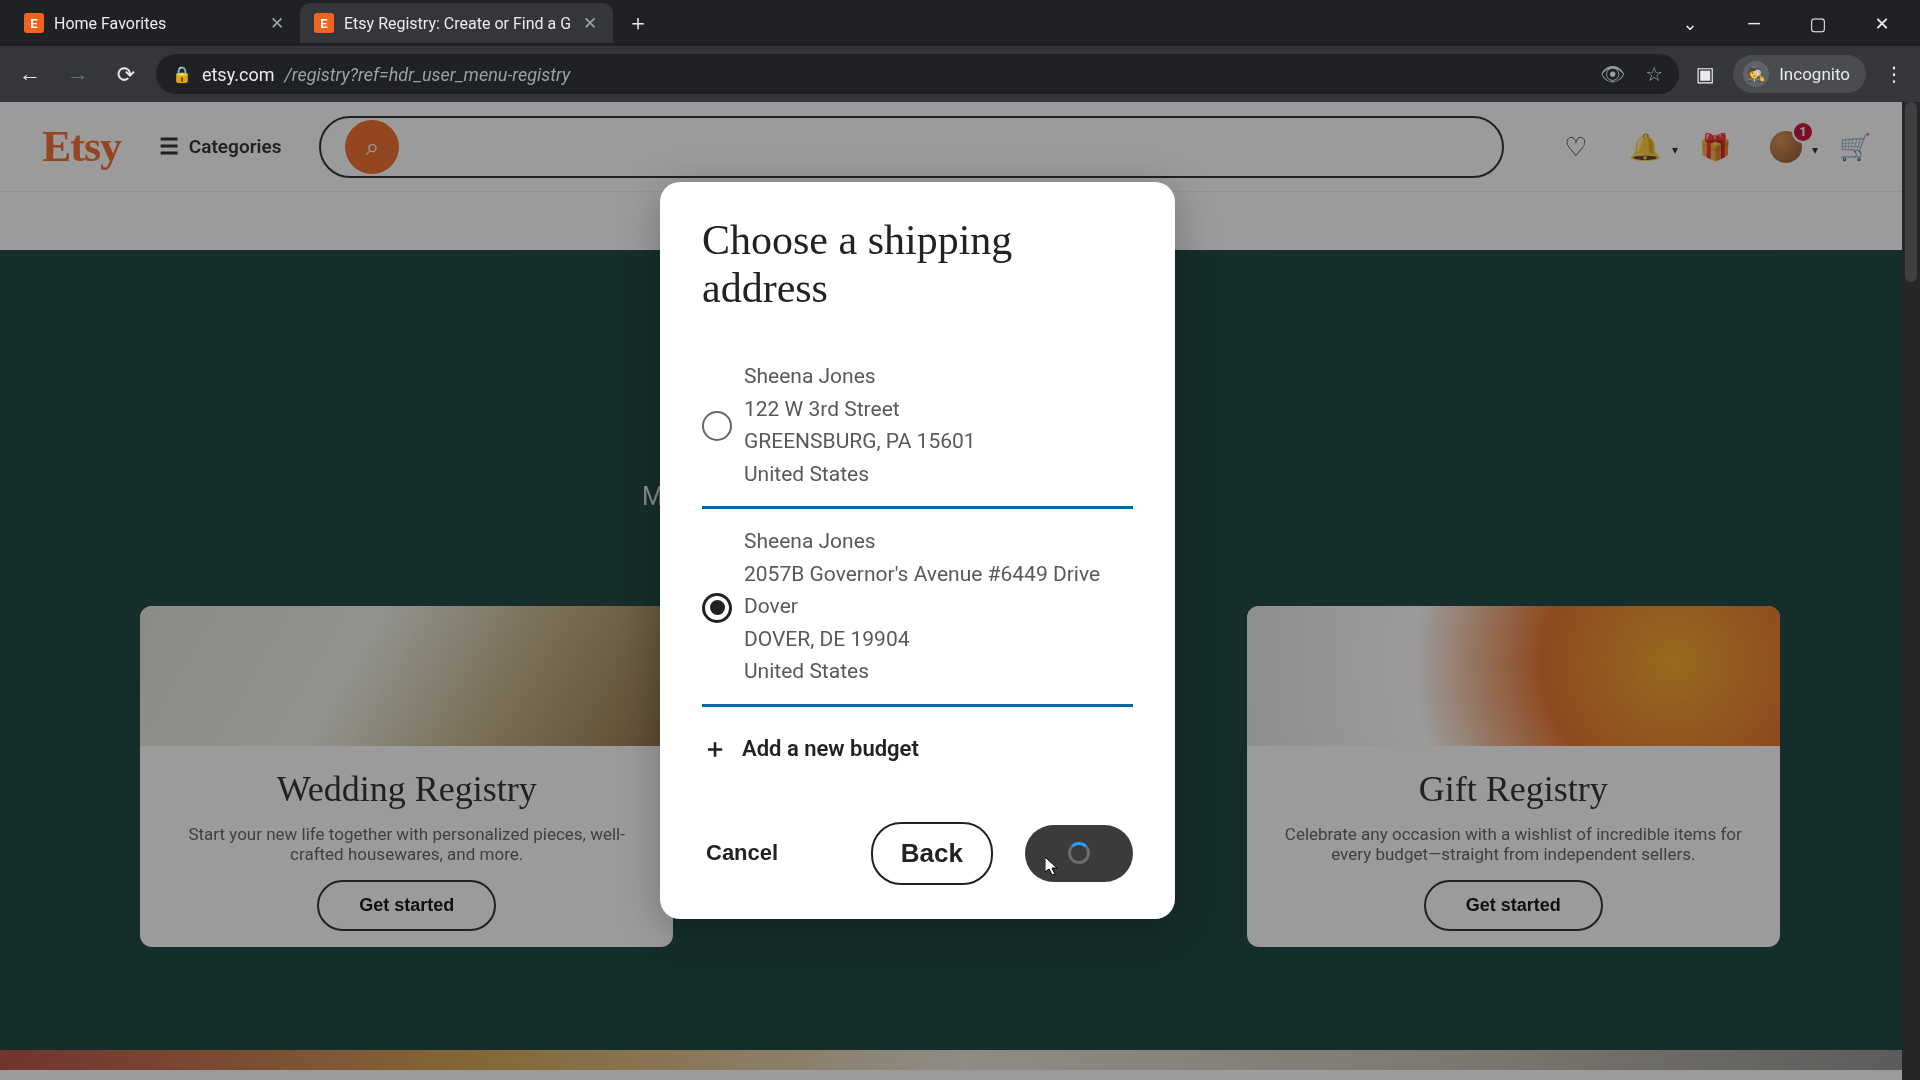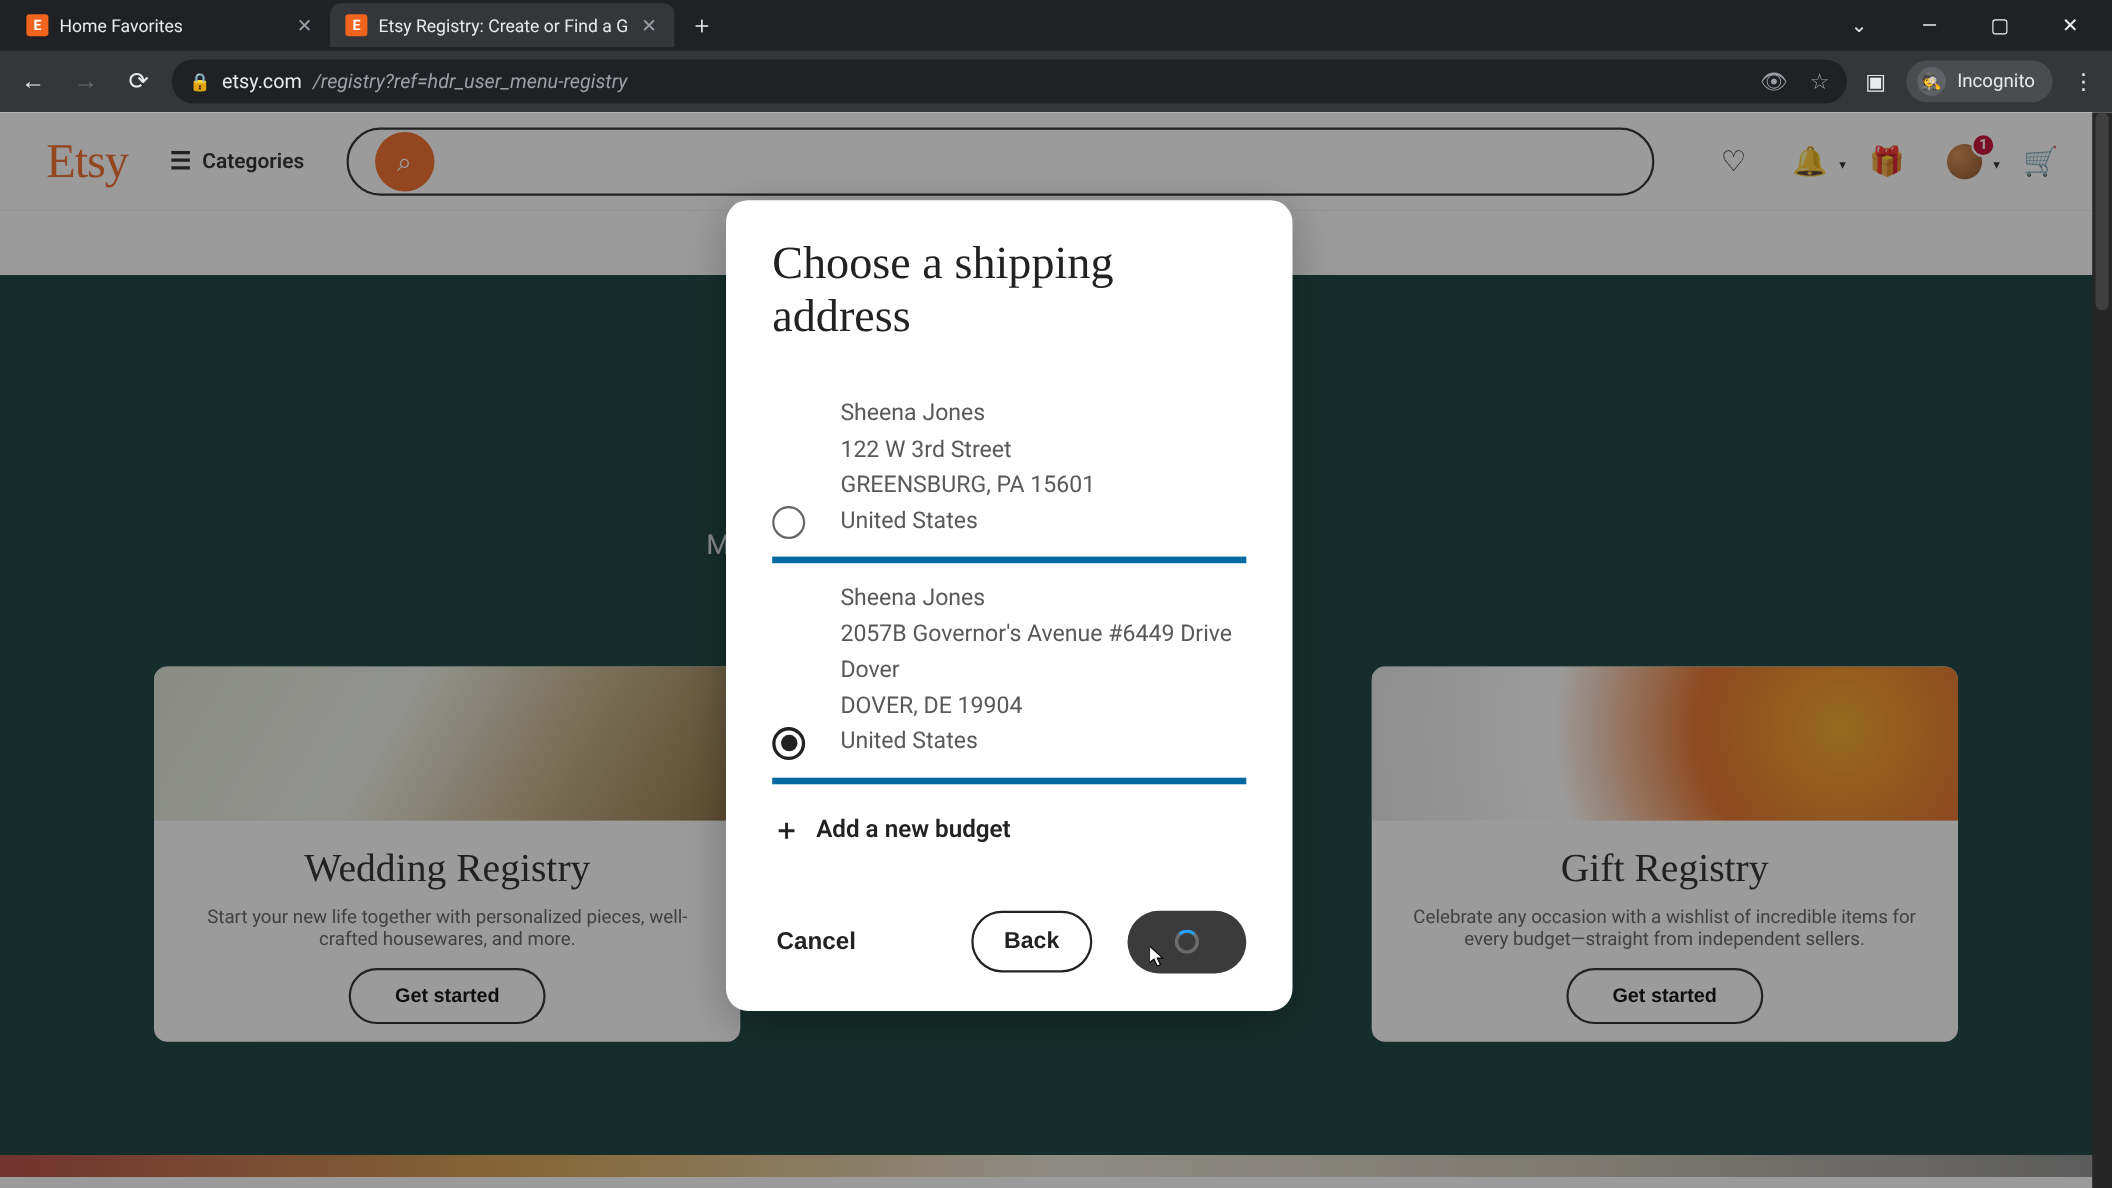--- a/index.html
+++ b/index.html
@@ -139,21 +139,21 @@
     align-items: center;
     padding: 0 42px;
     gap: 24px;
     border-bottom: 1px solid #eee;
     background: #fff;
   }
   .etsy-logo {
     font-family: Georgia, "Times New Roman", serif;
     font-size: 44px;
     color: #f1641e;
-    font-weight: 400;
+    font-weight: 700;
     letter-spacing: -1px;
   }
   .categories-btn {
     display: flex; align-items: center; gap: 10px;
     font-size: 19px; font-weight: 600; color: #222;
     padding: 10px 14px; border-radius: 24px;
   }
   .categories-btn .burger { font-size: 22px; }
   .search-wrap {
     flex: 1;
@@ -300,24 +300,24 @@
   .modal h1 {
     font-family: Georgia, serif;
     font-weight: 400;
     font-size: 42px;
     color: #222;
     margin-bottom: 32px;
   }
   .addr-list { }
   .addr-item {
     display: flex;
-    gap: 32px;
+    gap: 12px;
     padding: 16px 0;
-    border-bottom: 6px solid #0369a1;
-    align-items: flex-end;
+    border-bottom: 3px solid #0369a1;
+    align-items: center;
   }
   .radio {
     width: 30px; height: 30px;
     border: 2px solid #666;
     border-radius: 50%;
     margin-top: 2px;
     flex-shrink: 0;
     display: flex; align-items: center; justify-content: center;
   }
   .radio.selected {
@@ -347,21 +347,21 @@
     margin-top: 46px;
     gap: 32px;
   }
   .cancel-btn {
     font-size: 22px; font-weight: 600; color: #222;
     background: none; border: none;
     margin-right: auto;
     padding: 12px 4px;
   }
   .back-btn {
-    font-size: 21px; font-weight: 600; color: #222;
+    font-size: 26px; font-weight: 600; color: #222;
     background: #fff;
     border: 2px solid #222;
     border-radius: 30px;
     padding: 14px 28px;
   }
   .next-btn {
     width: 108px; height: 57px;
     background: #3b3b3b;
     border-radius: 30px;
     border: none;

